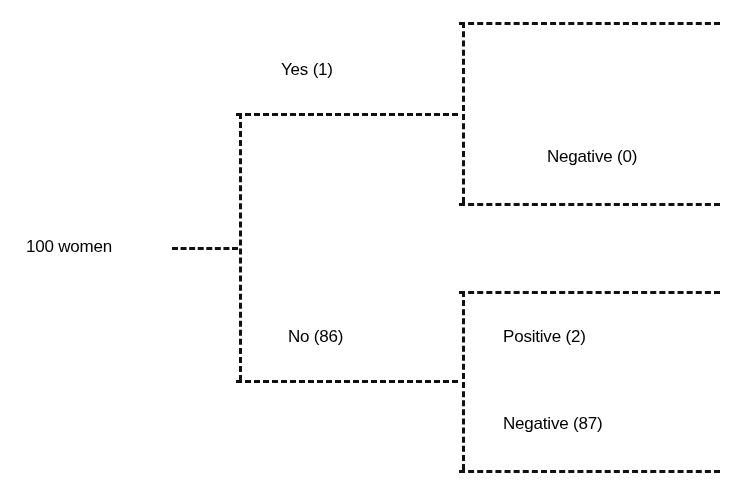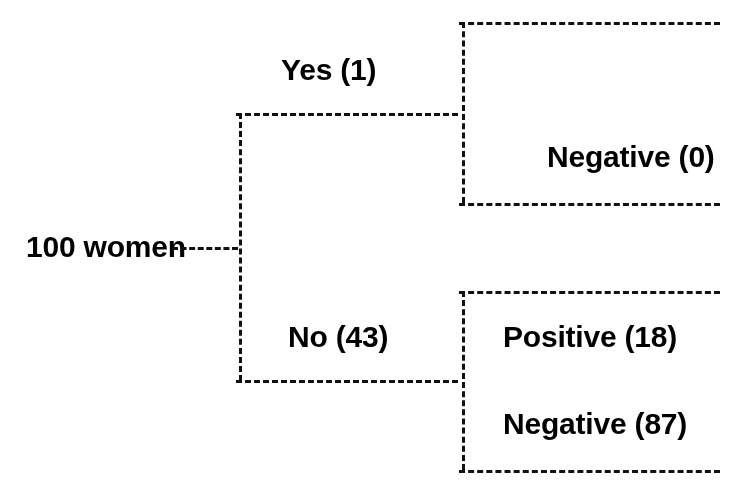--- a/index.html
+++ b/index.html
@@ -13,26 +13,25 @@
   #diagram-canvas {
     position: relative;
     width: 738px;
     height: 486px;
     background: #ffffff;
     overflow: hidden;
   }
   .node-label {
     position: absolute;
     font-family: "Liberation Sans", sans-serif;
-    font-size: 30px;
+    font-size: 17px;
     line-height: 30px;
     color: #000000;
     white-space: nowrap;
     letter-spacing: -0.2px;
-    font-weight: bold;
   }
   
   .hline {
     position: absolute;
     height: 0;
     border-top: 3px dashed #111111;
   }
   .vline {
     position: absolute;
     width: 0;
@@ -49,34 +48,34 @@
   <div class="hline" style="left:172px; top:247px; width:66px;"></div>
 
   <div class="vline" style="left:239px; top:113px; height:268px;"></div>
 
   <div class="hline" style="left:236px; top:113px; width:222px;"></div>
 
   <div class="hline" style="left:236px; top:380px; width:222px;"></div>
 
   <div class="node-label" style="left:281px; top:55px;">Yes (1)</div>
 
-  <div class="node-label" style="left:288px; top:322px;">No (43)</div>
+  <div class="node-label" style="left:288px; top:322px;">No (86)</div>
 
   <div class="vline" style="left:462px; top:22px; height:181px;"></div>
 
   <div class="hline" style="left:459px; top:22px; width:261px;"></div>
 
   <div class="hline" style="left:459px; top:203px; width:261px;"></div>
 
 
   <div class="node-label" style="left:503px; top:142px;margin-left:44px;">Negative (0)</div>
 
   <div class="vline" style="left:462px; top:291px; height:179px;"></div>
 
   <div class="hline" style="left:459px; top:291px; width:261px;"></div>
 
   <div class="hline" style="left:459px; top:470px; width:261px;"></div>
 
-  <div class="node-label" style="left:503px; top:322px;">Positive (18)</div>
+  <div class="node-label" style="left:503px; top:322px;">Positive (2)</div>
 
   <div class="node-label" style="left:503px; top:409px;">Negative (87)</div>
 
 </div>
 
 </body></html>

